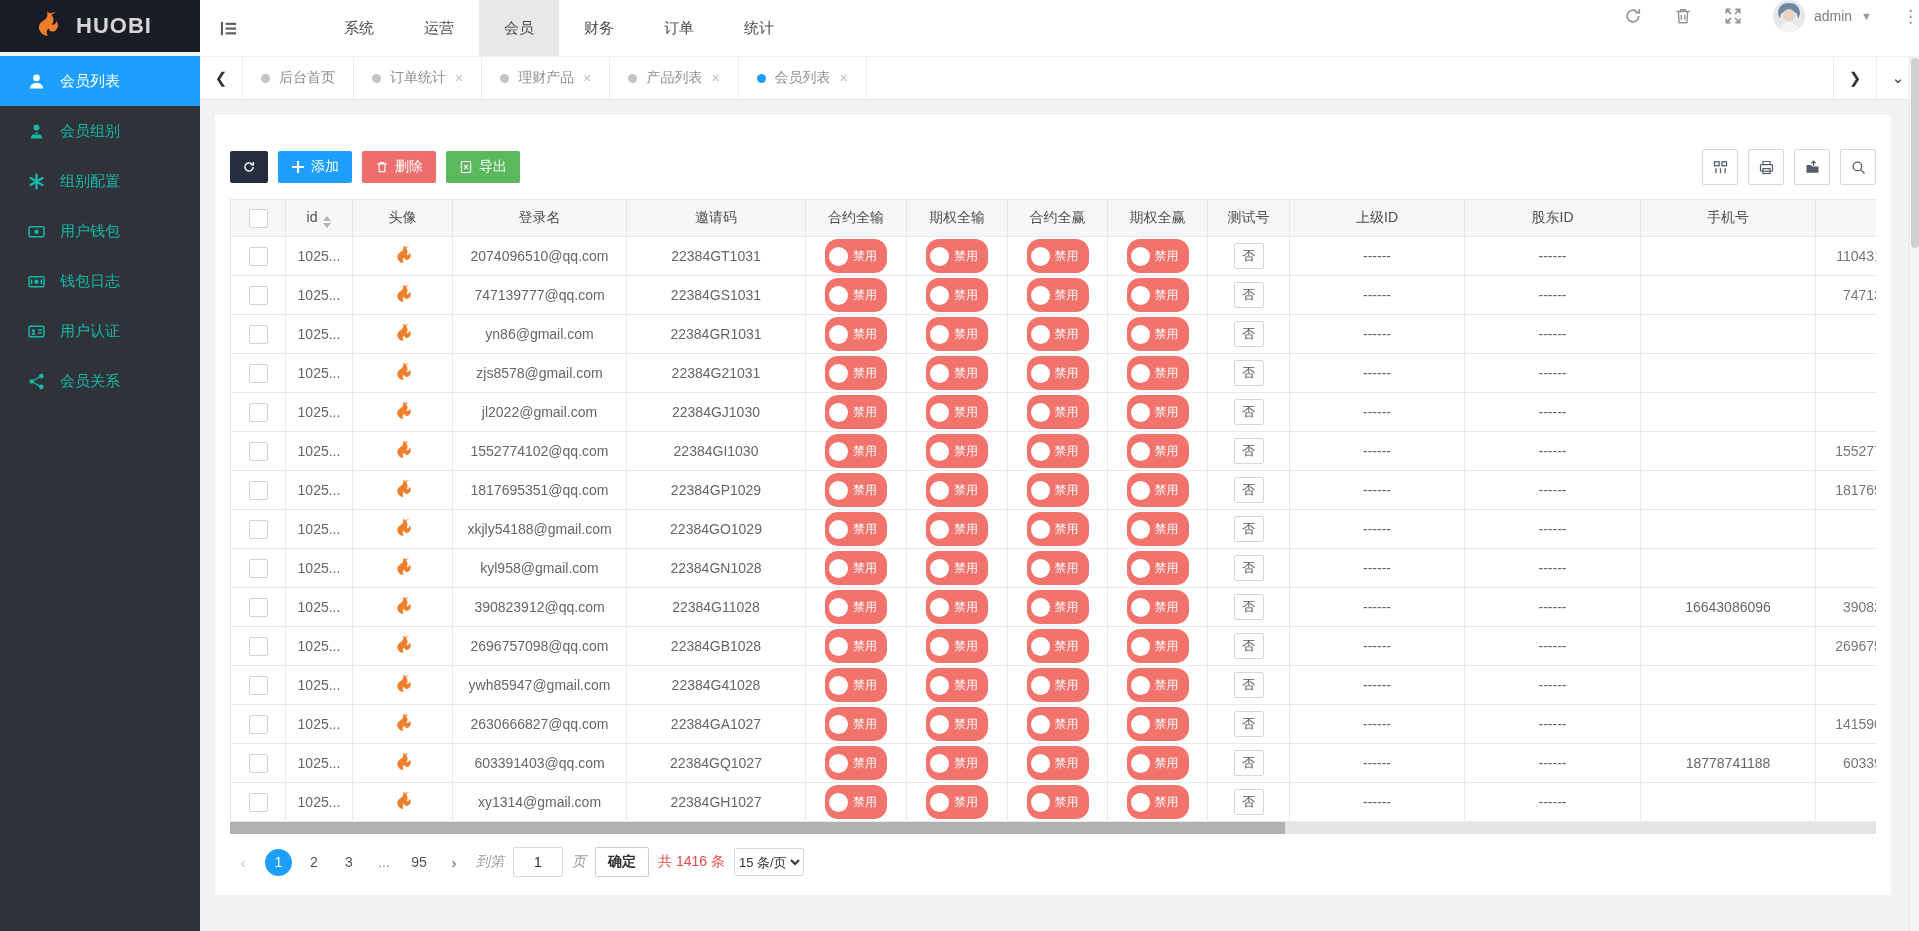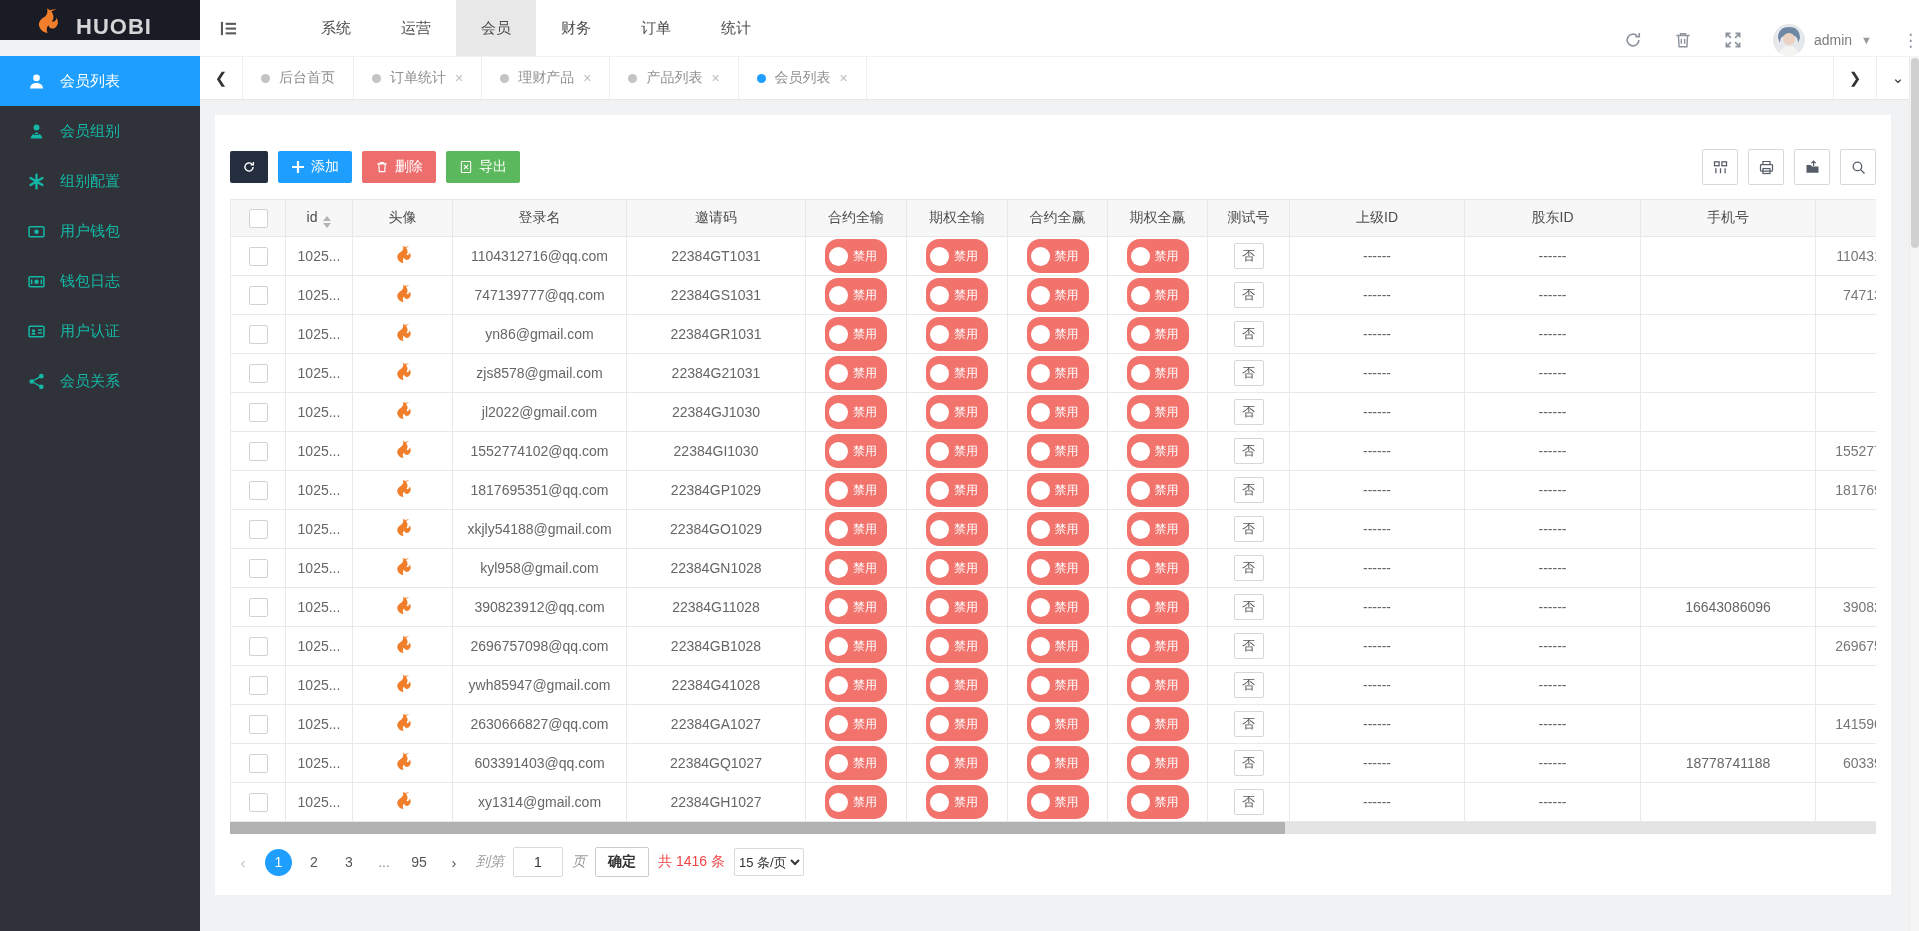--- a/index.html
+++ b/index.html
@@ -1,28 +1,28 @@
 <!DOCTYPE html>
 <html><head>
 <meta charset="utf-8">
 <style>
   html,body{margin:0;padding:0;}
   body{width:1919px;height:931px;overflow:hidden;background:#f1f2f4;
        font-family:"Liberation Sans","DejaVu Sans",sans-serif;-webkit-font-smoothing:antialiased;}
   .app{position:relative;width:1919px;height:931px;}
 
   
-  .logo{position:absolute;left:0;top:0;width:200px;height:40px;background:#191b25;
-        display:flex;align-items:flex-end;gap:12px;padding-left:30px;box-sizing:border-box;}
+  .logo{position:absolute;left:0;top:0;width:200px;height:52px;background:#191b25;
+        display:flex;align-items:center;gap:12px;padding-left:30px;box-sizing:border-box;}
   .logo svg{width:34px;height:34px;}
   .logo .brand{color:#d6d6d8;font-size:22px;font-weight:bold;letter-spacing:1px;}
 
   
   .header{position:absolute;left:200px;top:0;width:1719px;height:56px;background:#fff;
-          display:flex;align-items:flex-end;box-sizing:border-box;}
+          display:flex;align-items:flex-start;box-sizing:border-box;gap:23px;}
   .hamburger{width:56px;height:56px;display:flex;align-items:center;justify-content:center;cursor:pointer;}
   .nav{display:flex;align-items:center;margin-left:40px;}
   .nav-item{padding:0 25px;height:56px;line-height:56px;font-size:15px;color:#4c4c4c;cursor:pointer;}
   .nav-item.active{background:#e8e8e8;}
   .header-right{margin-left:auto;display:flex;align-items:center;gap:30px;}
   .hicon{width:20px;height:20px;color:#8d939e;cursor:pointer;display:flex;align-items:center;justify-content:center;}
   .user{display:flex;align-items:center;gap:9px;cursor:pointer;}
   .avatar{width:32px;height:32px;border-radius:50%;overflow:hidden;background:#e9e9e9;}
   .user .uname{font-size:14px;color:#7d7d7d;}
   .user .caret{font-size:11px;color:#9a9a9a;}
@@ -377,21 +377,21 @@
           </thead>
           <tbody id="table-body">
   <tr>
     <td><span class="cb"></span></td>
     <td>1025...</td>
     <td>
       <svg class="fox-avatar" viewBox="0 0 48 48">
         <path fill="#F07E2A" d="M24 3c2 7-1 11-6 14-5 3-7 9-4 14 2 4 6 7 11 7-2-4-2-8 1-11 1 4 5 6 9 4 5-3 6-10 2-14 0 4-3 6-6 5 3-4 3-10-1-14l7-4-9 2c-1-1-3-2-4-3z"></path>
       </svg>
     </td>
-    <td>1104312716@qq.com</td>
+    <td>2074096510@qq.com</td>
     <td>22384GT1031</td>
     <td><span class="pill">
                     <span class="knob"></span>
                     <span>禁用</span>
                   </span></td>
     <td><span class="pill">
                     <span class="knob"></span>
                     <span>禁用</span>
                   </span></td>
     <td><span class="pill">

